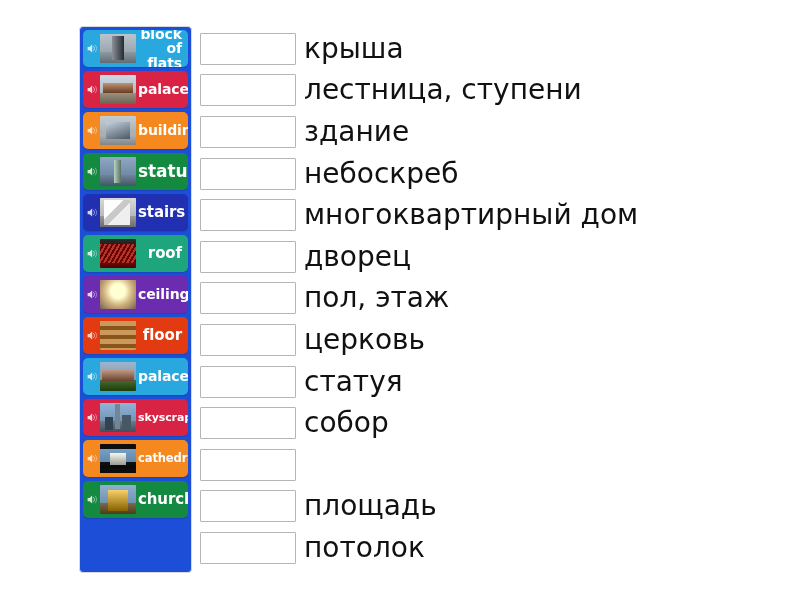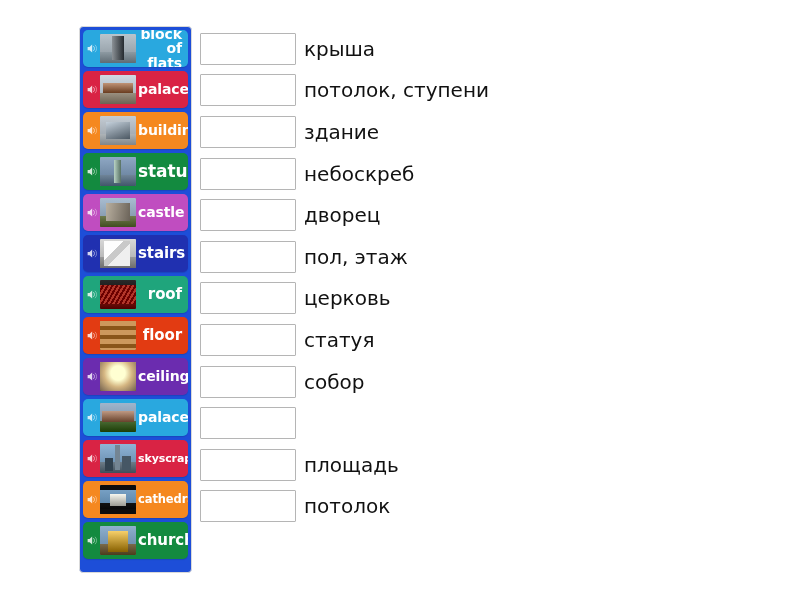--- a/index.html
+++ b/index.html
@@ -100,21 +100,21 @@
     width: 96px;
     height: 32px;
     background: #ffffff;
     border: 1px solid #b5b5b5;
     box-sizing: border-box;
     border-radius: 1px;
   }
   .trans {
     flex: 1 1 auto;
     margin-left: 8px;
-    font-size: 20px;
+    font-size: 28px;
     color: #111111;
     white-space: nowrap;
     line-height: 1;
   }
 </style>
 </head>
 <body>
 
 <div id="app">
 
@@ -172,35 +172,20 @@
             <path d="M11.4 3.8a5.8 5.8 0 0 1 0 8.4" stroke="#ffffff" stroke-opacity="0.55" stroke-width="1" fill="none" stroke-linecap="round"></path>
           </svg>
         </span>
         <span class="thumb">
           <div class="sky" style="background:linear-gradient(180deg,#8fa8c4,#7089a5)"></div>
           <div class="gnd" style="background:linear-gradient(180deg,#6f8498,#41566a)"></div>
           <div class="b1" style="left:38%;top:10%;width:20%;height:78%;background:linear-gradient(90deg,#b8d2c4,#577163)"></div>
         </span>
         <span class="wlabel" style="font-size: 17px; color: rgb(255, 255, 255);">statue</span>
       </div>
-      <div class="card" style="background: rgb(192, 77, 192);">
-        <span class="spk">
-          <svg width="13" height="13" viewBox="0 0 16 16" aria-hidden="true">
-            <path d="M2 6h2.4L7.6 3.2v9.6L4.4 10H2z" fill="#ffffff" fill-opacity="0.95"></path>
-            <path d="M9.4 5.4a3.4 3.4 0 0 1 0 5.2" stroke="#ffffff" stroke-opacity="0.8" stroke-width="1.1" fill="none" stroke-linecap="round"></path>
-            <path d="M11.4 3.8a5.8 5.8 0 0 1 0 8.4" stroke="#ffffff" stroke-opacity="0.55" stroke-width="1" fill="none" stroke-linecap="round"></path>
-          </svg>
-        </span>
-        <span class="thumb">
-          <div class="sky" style="background:linear-gradient(180deg,#a9bdd1,#8a9eb2)"></div>
-          <div class="gnd" style="background:linear-gradient(180deg,#6f7b4e,#414d20)"></div>
-          <div class="b1" style="left:16%;top:18%;width:66%;height:62%;background:linear-gradient(100deg,#b9b0a0,#6a6258)"></div>
-        </span>
-        <span class="wlabel" style="font-size: 14px; color: rgb(255, 255, 255);">castle</span>
-      </div>
       <div class="card" style="background: rgb(32, 48, 176);">
         <span class="spk">
           <svg width="13" height="13" viewBox="0 0 16 16" aria-hidden="true">
             <path d="M2 6h2.4L7.6 3.2v9.6L4.4 10H2z" fill="#ffffff" fill-opacity="0.95"></path>
             <path d="M9.4 5.4a3.4 3.4 0 0 1 0 5.2" stroke="#ffffff" stroke-opacity="0.8" stroke-width="1.1" fill="none" stroke-linecap="round"></path>
             <path d="M11.4 3.8a5.8 5.8 0 0 1 0 8.4" stroke="#ffffff" stroke-opacity="0.55" stroke-width="1" fill="none" stroke-linecap="round"></path>
           </svg>
         </span>
         <span class="thumb">
           <div class="sky" style="background:linear-gradient(180deg,#d8d8d8,#b9b9b9)"></div>
@@ -217,49 +202,49 @@
             <path d="M11.4 3.8a5.8 5.8 0 0 1 0 8.4" stroke="#ffffff" stroke-opacity="0.55" stroke-width="1" fill="none" stroke-linecap="round"></path>
           </svg>
         </span>
         <span class="thumb">
           <div class="sky" style="background:linear-gradient(180deg,#2a2a2a,#0b0b0b)"></div>
           <div class="gnd" style="background:linear-gradient(180deg,#7e1d12,#500000)"></div>
           <div class="b1" style="left:0;top:18%;width:100%;height:66%;background:repeating-linear-gradient(120deg,#b2362a 0 2px,#6b0000 2px 4px)"></div>
         </span>
         <span class="wlabel" style="font-size: 15px; color: rgb(255, 255, 255);">roof</span>
       </div>
+      <div class="card" style="background: rgb(107, 44, 175);">
+        <span class="spk">
+          <svg width="13" height="13" viewBox="0 0 16 16" aria-hidden="true">
+            <path d="M2 6h2.4L7.6 3.2v9.6L4.4 10H2z" fill="#ffffff" fill-opacity="0.95"></path>
+            <path d="M9.4 5.4a3.4 3.4 0 0 1 0 5.2" stroke="#ffffff" stroke-opacity="0.8" stroke-width="1.1" fill="none" stroke-linecap="round"></path>
+            <path d="M11.4 3.8a5.8 5.8 0 0 1 0 8.4" stroke="#ffffff" stroke-opacity="0.55" stroke-width="1" fill="none" stroke-linecap="round"></path>
+          </svg>
+        </span>
+        <span class="thumb">
+          <div class="sky" style="background:linear-gradient(180deg,#d8b37a,#b9945b)"></div>
+          <div class="gnd" style="background:linear-gradient(180deg,#7c6a58,#4e3c2a)"></div>
+          <div class="b1" style="left:0;top:0;width:100%;height:100%;background:radial-gradient(circle at 50% 38%,#ffffd2 0 28%,#d4b581 55%,#72604e 100%)"></div>
+        </span>
+        <span class="wlabel" style="font-size: 14px; color: rgb(255, 255, 255);">ceiling</span>
+      </div>
       <div class="card" style="background: rgb(226, 59, 18);">
         <span class="spk">
           <svg width="13" height="13" viewBox="0 0 16 16" aria-hidden="true">
             <path d="M2 6h2.4L7.6 3.2v9.6L4.4 10H2z" fill="#ffffff" fill-opacity="0.95"></path>
             <path d="M9.4 5.4a3.4 3.4 0 0 1 0 5.2" stroke="#ffffff" stroke-opacity="0.8" stroke-width="1.1" fill="none" stroke-linecap="round"></path>
             <path d="M11.4 3.8a5.8 5.8 0 0 1 0 8.4" stroke="#ffffff" stroke-opacity="0.55" stroke-width="1" fill="none" stroke-linecap="round"></path>
           </svg>
         </span>
         <span class="thumb">
           <div class="sky" style="background:linear-gradient(180deg,#c89a5c,#a97b3d)"></div>
           <div class="gnd" style="background:linear-gradient(180deg,#8a5a2b,#5c2c00)"></div>
           <div class="b1" style="left:0;top:0;width:100%;height:100%;background:repeating-linear-gradient(180deg,#cd985c 0 5px,#8a5519 5px 9px)"></div>
         </span>
         <span class="wlabel" style="font-size: 15px; color: rgb(255, 255, 255);">floor</span>
-      </div>
-      <div class="card" style="background: rgb(107, 44, 175);">
-        <span class="spk">
-          <svg width="13" height="13" viewBox="0 0 16 16" aria-hidden="true">
-            <path d="M2 6h2.4L7.6 3.2v9.6L4.4 10H2z" fill="#ffffff" fill-opacity="0.95"></path>
-            <path d="M9.4 5.4a3.4 3.4 0 0 1 0 5.2" stroke="#ffffff" stroke-opacity="0.8" stroke-width="1.1" fill="none" stroke-linecap="round"></path>
-            <path d="M11.4 3.8a5.8 5.8 0 0 1 0 8.4" stroke="#ffffff" stroke-opacity="0.55" stroke-width="1" fill="none" stroke-linecap="round"></path>
-          </svg>
-        </span>
-        <span class="thumb">
-          <div class="sky" style="background:linear-gradient(180deg,#d8b37a,#b9945b)"></div>
-          <div class="gnd" style="background:linear-gradient(180deg,#7c6a58,#4e3c2a)"></div>
-          <div class="b1" style="left:0;top:0;width:100%;height:100%;background:radial-gradient(circle at 50% 38%,#ffffd2 0 28%,#d4b581 55%,#72604e 100%)"></div>
-        </span>
-        <span class="wlabel" style="font-size: 14px; color: rgb(255, 255, 255);">ceiling</span>
       </div>
       <div class="card" style="background: rgb(41, 168, 223);">
         <span class="spk">
           <svg width="13" height="13" viewBox="0 0 16 16" aria-hidden="true">
             <path d="M2 6h2.4L7.6 3.2v9.6L4.4 10H2z" fill="#ffffff" fill-opacity="0.95"></path>
             <path d="M9.4 5.4a3.4 3.4 0 0 1 0 5.2" stroke="#ffffff" stroke-opacity="0.8" stroke-width="1.1" fill="none" stroke-linecap="round"></path>
             <path d="M11.4 3.8a5.8 5.8 0 0 1 0 8.4" stroke="#ffffff" stroke-opacity="0.55" stroke-width="1" fill="none" stroke-linecap="round"></path>
           </svg>
         </span>
         <span class="thumb">
@@ -320,32 +305,36 @@
       </div>
     </div>
 
   <div class="rows" id="rowsWrap">
       <div class="row">
         <div class="dropbox"></div>
         <div class="trans">крыша</div>
       </div>
       <div class="row">
         <div class="dropbox"></div>
-        <div class="trans">потолок, ступени</div>
+        <div class="trans">лестница, ступени</div>
       </div>
       <div class="row">
         <div class="dropbox"></div>
         <div class="trans">здание</div>
       </div>
       <div class="row">
         <div class="dropbox"></div>
         <div class="trans">небоскреб</div>
       </div>
       <div class="row">
         <div class="dropbox"></div>
+        <div class="trans">многоквартирный дом</div>
+      </div>
+      <div class="row">
+        <div class="dropbox"></div>
         <div class="trans">дворец</div>
       </div>
       <div class="row">
         <div class="dropbox"></div>
         <div class="trans">пол, этаж</div>
       </div>
       <div class="row">
         <div class="dropbox"></div>
         <div class="trans">церковь</div>
       </div>

